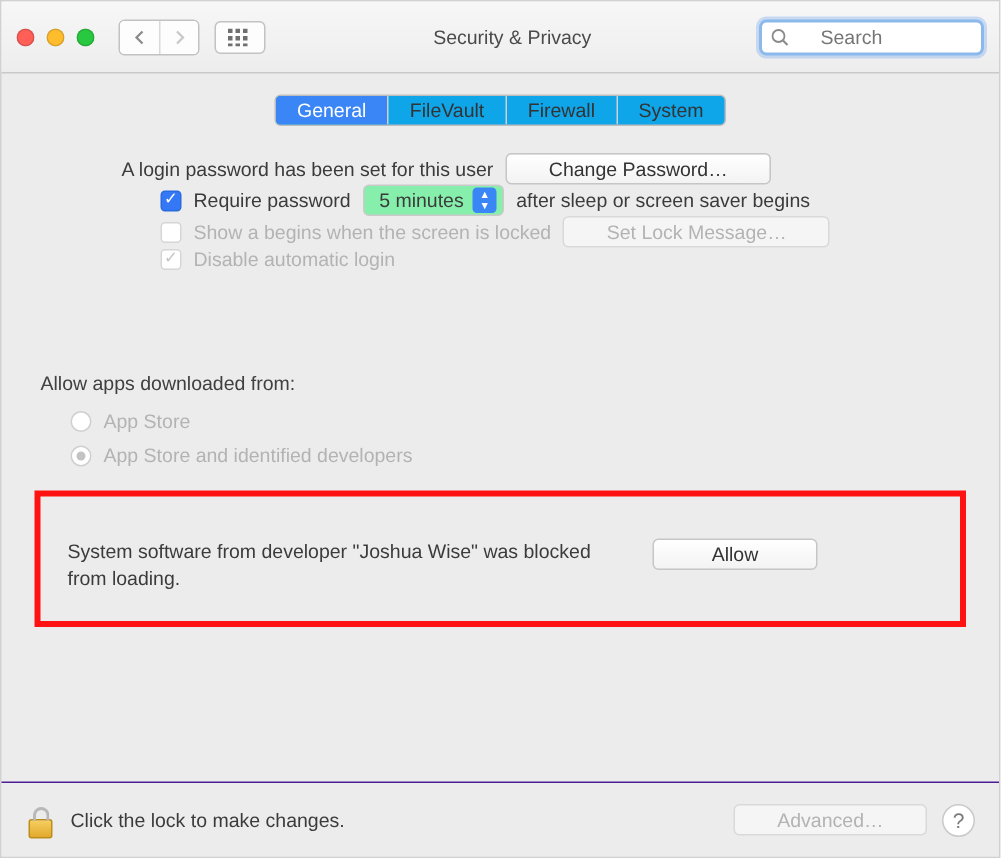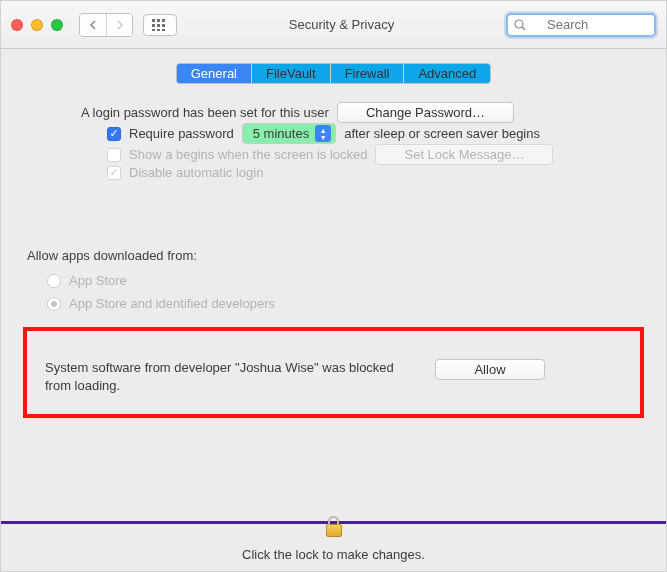--- a/index.html
+++ b/index.html
@@ -232,27 +232,26 @@
     line-height:1.35;
     max-width:370px;
   }
   .highlight-box .btn {
     width:110px;
     text-align:center;
     justify-content:center;
   }
   .footer {
     height:50px;
-    border-top:3px solid #4c1d95;
+    border-top:1px solid #4c1d95;
     background:#ececec;
     display:flex;
     align-items:center;
     padding:0 16px;
     gap:10px;
-    flex-direction:column;
   }
   .lock {
     width:20px;height:24px;
     display:flex;align-items:flex-end;justify-content:center;
     position:relative;
   }
   .lock .body {
     width:16px;height:13px;
     background:linear-gradient(#f5cf61,#e2a92b);
     border:1px solid #bd8d1b;
@@ -322,21 +321,21 @@
       <input type="text" placeholder="Search" style="">
     </div>
   </div>
 
   <div class="content">
 
     <div class="seg">
       <div class="active">General</div>
       <div>FileVault</div>
       <div>Firewall</div>
-      <div>Advanced</div>
+      <div>System</div>
     </div>
 
     <div class="panel">
 
       <div class="row first">
         <span>A login password has been set for this user</span>
         <span class="btn">Change Password…</span>
       </div>
 
       <div class="row indent">

